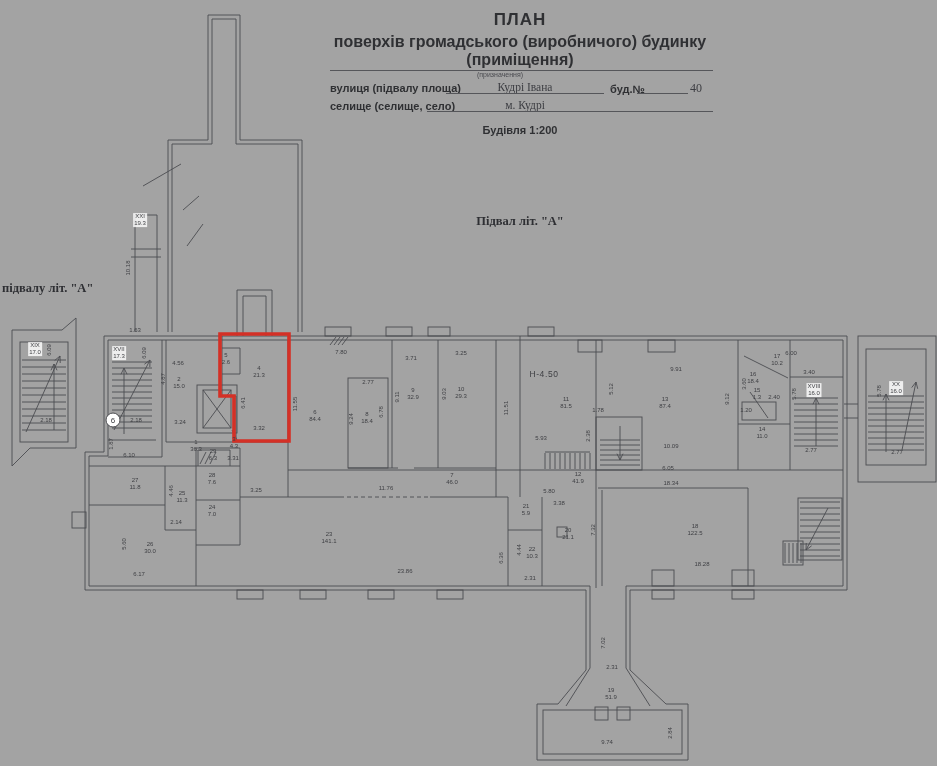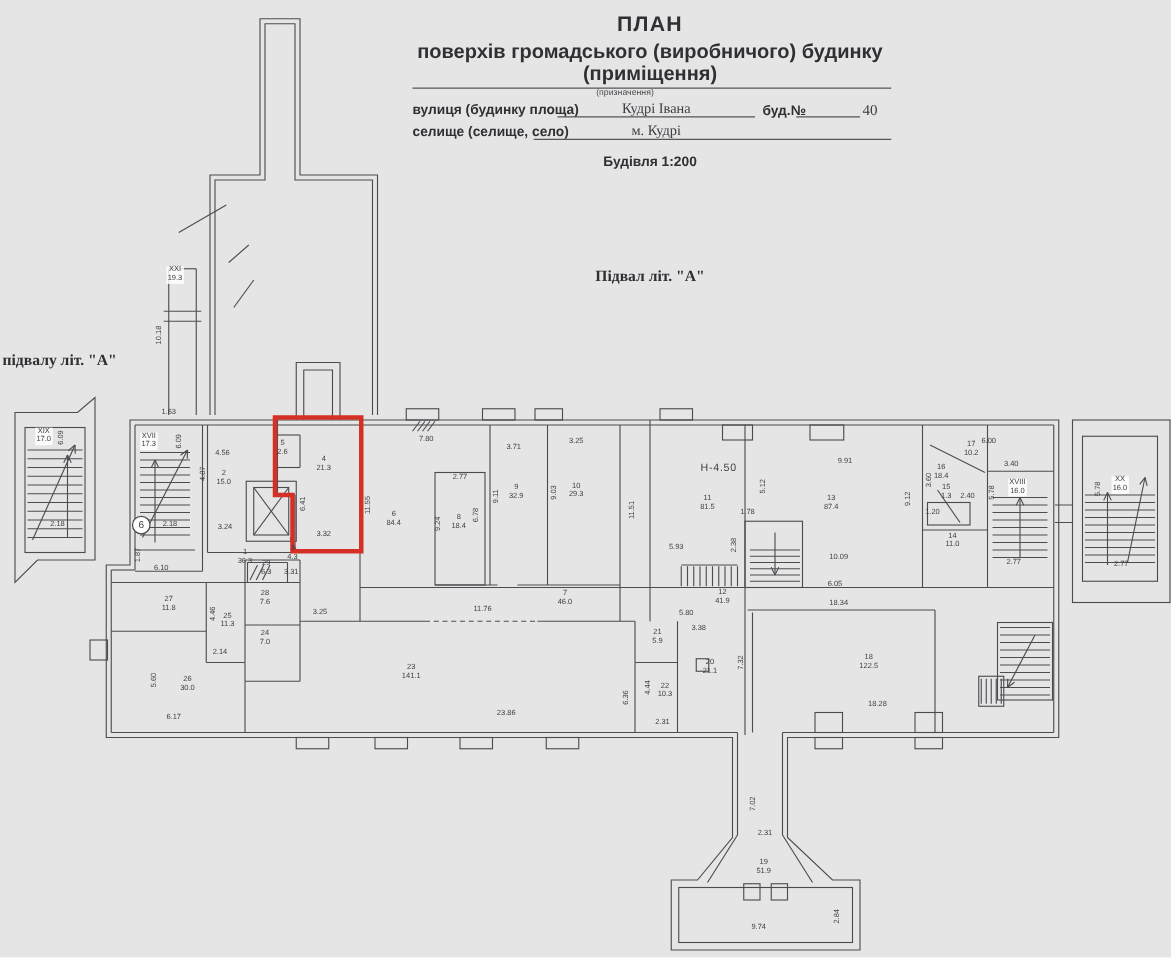--- a/index.html
+++ b/index.html
@@ -1,16 +1,16 @@
 <!DOCTYPE html>
 <html><head>
 <meta charset="utf-8">
 <style>
   html,body{margin:0;padding:0;background:#ffffff;}
-  .sheet{position:relative;width:937px;height:766px;background:#e5e5e5;overflow:hidden;
+  .sheet{position:relative;width:937px;height:766px;background:#a3a3a3;overflow:hidden;
          font-family:"Liberation Sans",sans-serif;color:#2f3033;}
   .abs{position:absolute;}
   .ctr{text-align:center;}
   .hdr-title{font-size:17px;font-weight:bold;letter-spacing:1px;}
   .hdr-sub{font-size:16px;font-weight:600;}
   .hdr-serif{font-family:"Liberation Serif",serif;font-size:12px;color:#3c3d42;}
   .hdr-label{font-size:11px;font-weight:600;}
   .hdr-note{font-size:7px;color:#4a4b50;}
   .uline{border-top:1px solid #55565a;height:0;}
   .plan-caption{font-family:"Liberation Serif",serif;font-weight:bold;font-size:12.5px;color:#2e2f33;}
@@ -32,21 +32,21 @@
 <body>
 
 <div class="sheet">
 
   <div class="abs ctr hdr-title" style="left:430px;top:10px;width:180px;">ПЛАН</div>
   <div class="abs ctr hdr-sub" style="left:320px;top:33px;width:400px;">поверхів громадського (виробничого) будинку (приміщення)</div>
 
   <div class="abs uline" style="left:330px;top:70px;width:383px;"></div>
   <div class="abs ctr hdr-note" style="left:420px;top:71px;width:160px;">(призначення)</div>
 
-  <div class="abs hdr-label" style="left:330px;top:82px;">вулиця (будинку площа)</div>
+  <div class="abs hdr-label" style="left:330px;top:82px;">вулиця (підвалу площа)</div>
   <div class="abs ctr hdr-serif" style="left:450px;top:81px;width:150px;font-size:11.5px;">Кудрі Івана</div>
   <div class="abs uline" style="left:446px;top:93px;width:158px;"></div>
   <div class="abs hdr-label" style="left:610px;top:83px;text-align:right;">буд.№</div>
   <div class="abs ctr hdr-serif" style="left:676px;top:81px;width:40px;">40</div>
   <div class="abs uline" style="left:637px;top:93px;width:51px;"></div>
 
   <div class="abs hdr-label" style="left:330px;top:100px;">селище (селище, село)</div>
   <div class="abs ctr hdr-serif" style="left:470px;top:99px;width:110px;font-size:11.5px;">м. Кудрі</div>
   <div class="abs uline" style="left:427px;top:111px;width:286px;"></div>
 
@@ -400,17 +400,17 @@
       <div class="dim rot" style="left: 670px; top: 733px;">2.84</div>
       <div class="dim" style="left: 135px; top: 330px;">1.63</div>
       <div class="dim rot" style="left: 128px; top: 268px;">10.18</div>
       <div class="dim rot" style="left: 111px; top: 444px;">1.87</div>
       <div class="dim" style="left: 136px; top: 420px;">2.18</div>
       <div class="dim rot" style="left: 144px; top: 353px;">6.09</div>
       <div class="dim" style="left: 46px; top: 420px;">2.18</div>
       <div class="dim rot" style="left: 49px; top: 350px;">6.09</div>
       <div class="dim rot" style="left: 879px; top: 391px;">5.78</div>
       <div class="dim" style="left: 897px; top: 452px;">2.77</div>
-      <div class="hmark" style="left: 575px; top: 374px;">Н-4.50</div>
+      <div class="hmark" style="left: 544px; top: 374px;">Н-4.50</div>
       <div class="nmark" style="left: 113px; top: 420px;">6</div>
     </div>
 
 </div>
 
 </body></html>

